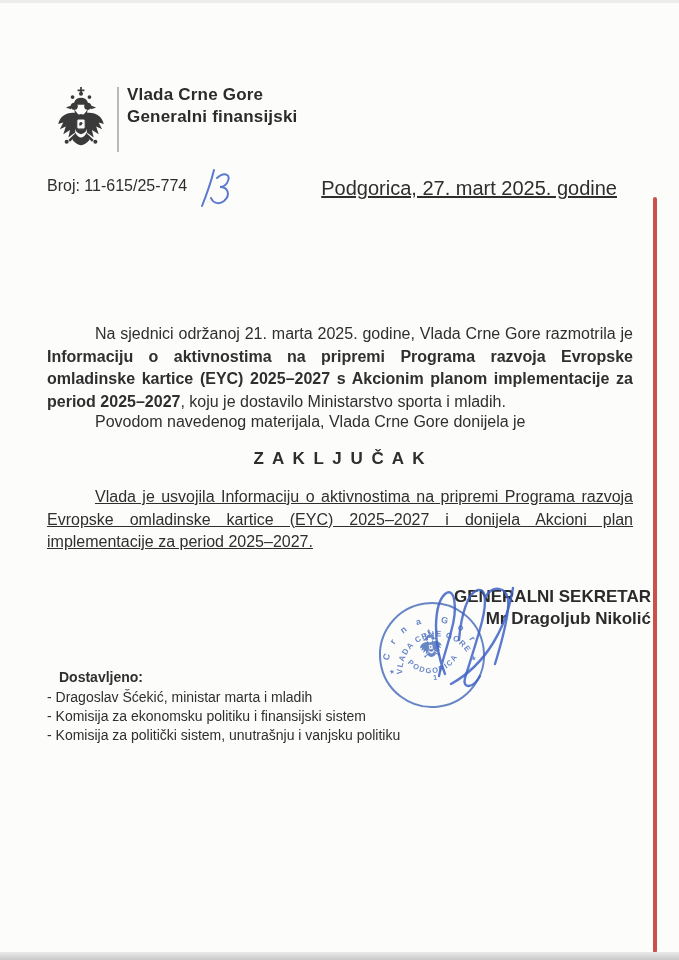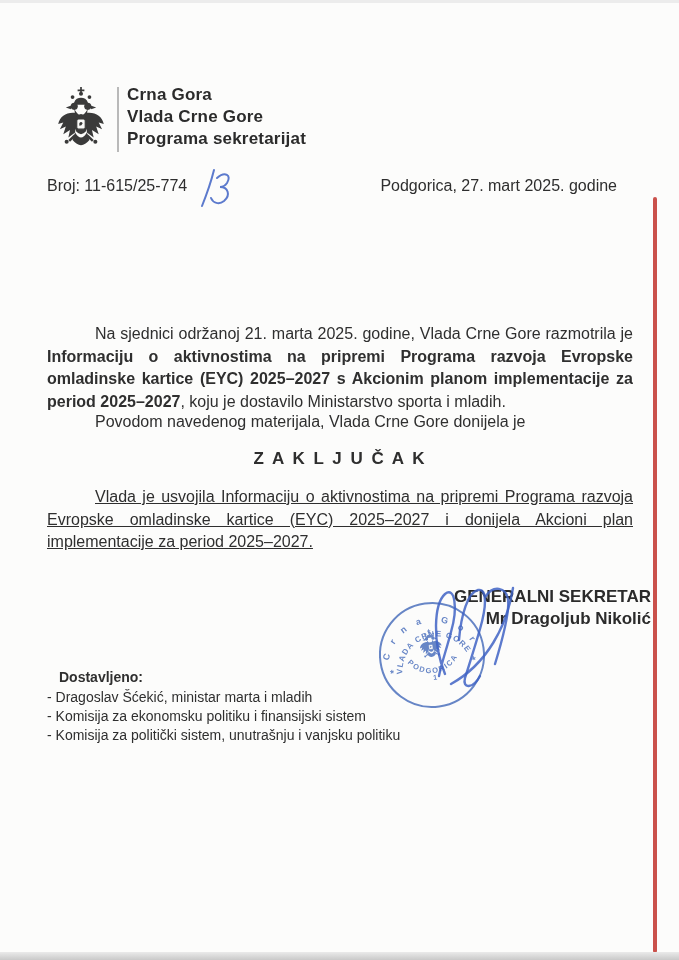--- a/index.html
+++ b/index.html
@@ -10,21 +10,21 @@
     color:#2e2e2e;
   }
   .abs{position:absolute;}
   
   .coat{left:54px;top:84px;width:54px;height:70px;color:#3a3a3a;}
   .lh-divider{left:117px;top:87px;width:2px;height:65px;background:#b9b9b9;}
   .lh-text{left:127px;top:84px;font-weight:bold;font-size:17px;line-height:22px;color:#2b2b2b;letter-spacing:.2px;}
   
   .ref{left:47px;top:177px;font-size:16px;text-align:center;}
   .hand-num{left:197px;top:166px;width:40px;height:44px;}
-  .place-date{top:177px;right:62px;font-size:16px;}
+  .place-date{top:177px;right:62px;font-size:20px;text-decoration:underline;}
   
   .bodytext{left:47px;width:586px;font-size:16px;line-height:22.5px;color:#2f2f2f;}
   .p-just{text-align:justify;text-indent:48px;}
   .p1{top:323px;}
   .p2{top:411px;text-indent:48px;}
   .b{font-weight:bold;}
   .conclusion{left:47px;width:586px;top:449px;text-align:center;font-weight:bold;font-size:17px;letter-spacing:2px;}
   .p3{top:486px;text-decoration:underline;}
   
   .sig-block{left:389px;top:586px;width:262px;text-align:right;font-weight:bold;font-size:17px;line-height:22px;color:#2b2b2b;}
@@ -78,23 +78,22 @@
   </defs>
 </svg>
 
 <div class="abs" style="left:54px;top:84px;">
   <svg class="abs coat" style="left:0;top:0;">
     <use href="#cg-eagle" width="54" height="70"></use>
   </svg>
 </div>
 <div class="abs lh-divider"></div>
 <div class="abs lh-text">
-  <div>Crna Gora</div>
   <div>Vlada Crne Gore</div>
-  <div>Programa sekretarijat</div>
+  <div>Generalni finansijski</div>
 </div>
 
 <div class="abs ref">Broj: 11-615/25-774</div>
 <svg class="abs hand-num" viewBox="0 0 40 44">
   <path class="ink" style="stroke-width:2" d="M17 4 C14 16 9 30 5 40"></path>
   <path class="ink" style="stroke-width:2" d="M20 12 C28 5 35 9 30 17 C28 20 25 21 23 21 C31 21 34 29 27 35 C22 39 16 37 14 32"></path>
 </svg>
 <div class="abs place-date">Podgorica, 27. mart 2025. godine</div>
 
 <div class="abs bodytext p-just p1"><span>Na sjednici održanoj 21. marta 2025. godine, Vlada Crne Gore razmotrila je </span><span class="b">Informaciju o aktivnostima na pripremi Programa razvoja Evropske omladinske kartice (EYC) 2025–2027 s Akcionim planom implementacije za period 2025–2027</span><span>, koju je dostavilo Ministarstvo sporta i mladih.</span></div>

